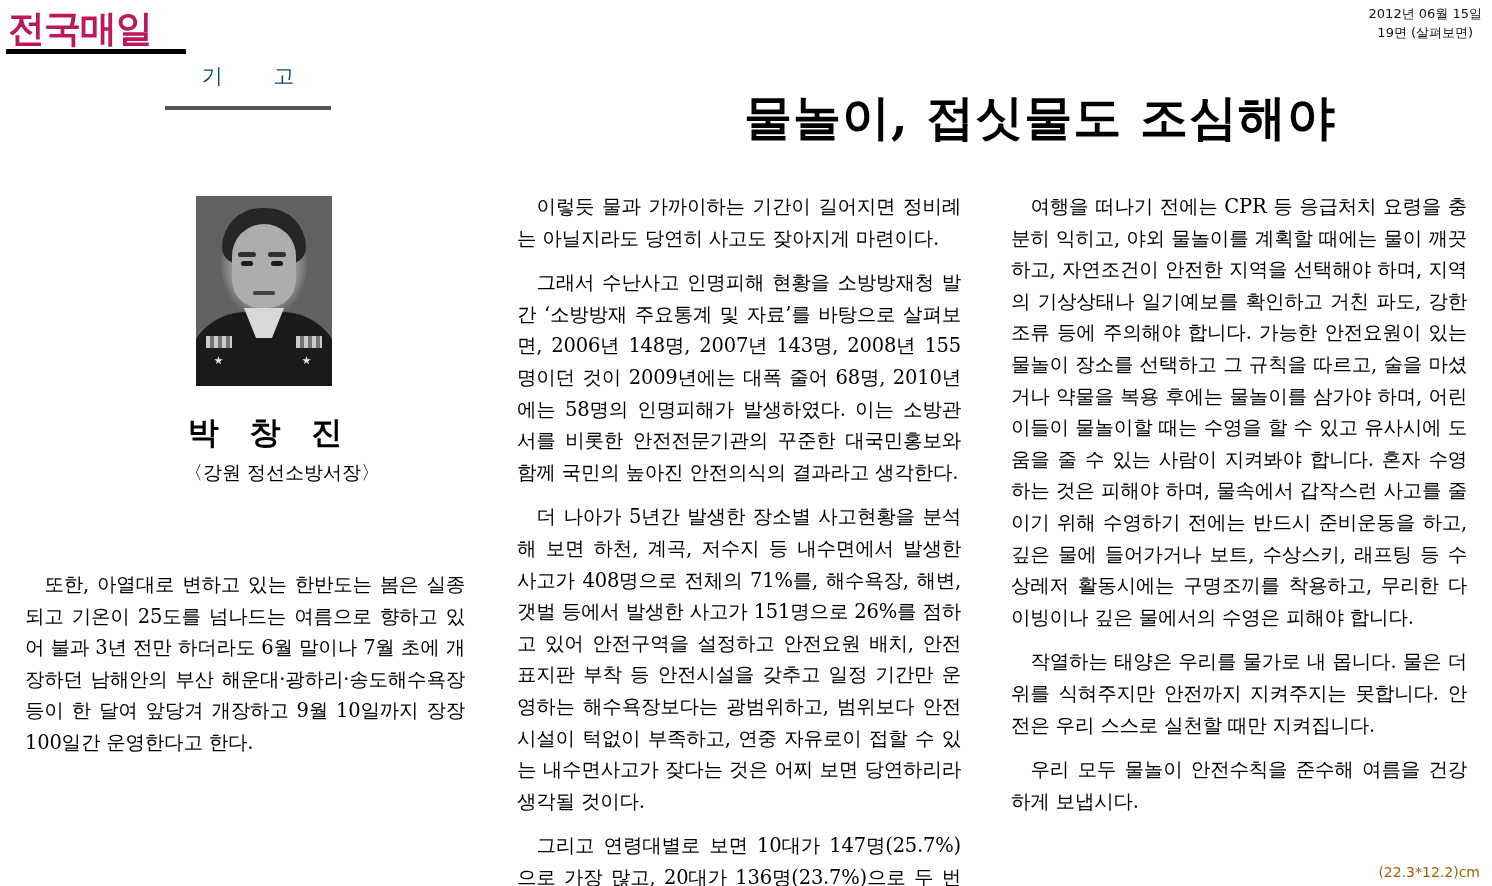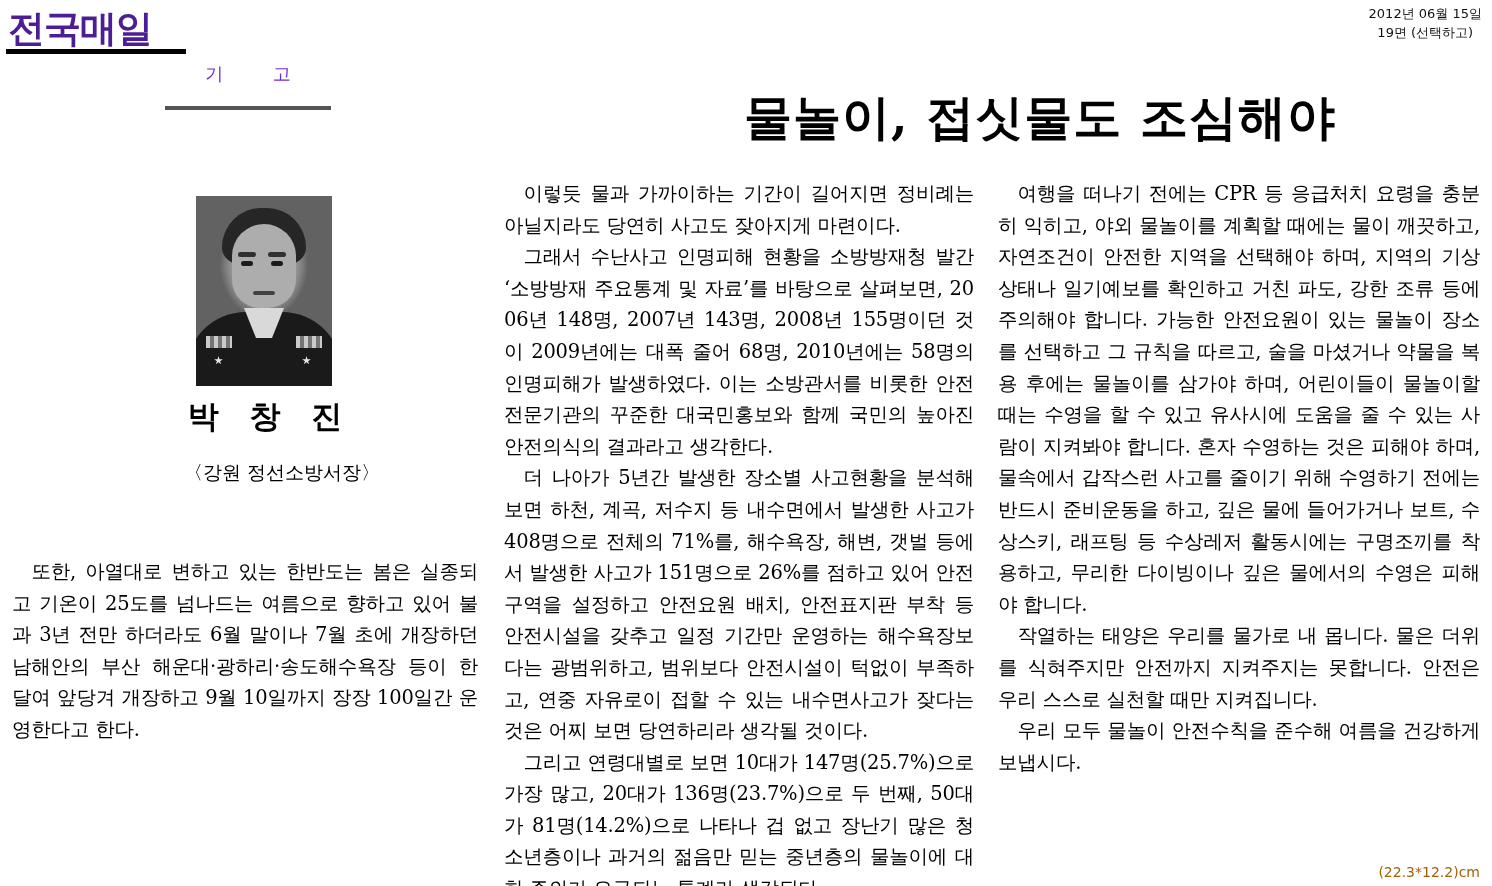--- a/index.html
+++ b/index.html
@@ -18,21 +18,21 @@
 
   
   .masthead {
     position: absolute;
     left: 8px;
     top: 4px;
     font-family: "DejaVu Sans", "Liberation Sans", sans-serif;
     font-weight: bold;
     font-size: 37px;
     letter-spacing: -1px;
-    color: #4c1d95;
+    color: #be185d;
   }
   .masthead-rule {
     position: absolute;
     left: 6px;
     top: 49px;
     width: 180px;
     height: 5px;
     background: #000;
   }
 
@@ -48,24 +48,24 @@
   }
 
   
   .section-label {
     position: absolute;
     left: 168px;
     top: 62px;
     width: 160px;
     text-align: center;
     font-family: "DejaVu Serif", "Liberation Serif", serif;
-    font-size: 18px;
+    font-size: 21px;
     letter-spacing: 22px;
     text-indent: 22px;
-    color: #6d28d9;
+    color: #0c4a6e;
   }
   .section-rule {
     position: absolute;
     left: 165px;
     top: 106px;
     width: 166px;
     height: 4px;
     background: #555;
   }
 
@@ -150,21 +150,21 @@
   .photo .star1, .photo .star2 {
     position: absolute; width: 9px; height: 9px; background: #e6e2d8;
     clip-path: polygon(50% 0,61% 35%,98% 35%,68% 57%,79% 91%,50% 70%,21% 91%,32% 57%,2% 35%,39% 35%);
   }
   .photo .star1 { left: 18px; top: 160px; }
   .photo .star2 { left: 106px; top: 160px; }
 
   .author-name {
     position: absolute;
     left: 150px;
-    top: 396px;
+    top: 412px;
     width: 230px;
     text-align: center;
     font-size: 31px;
     font-weight: bold;
     letter-spacing: 10px;
     text-indent: 10px;
   }
   .author-title {
     position: absolute;
     left: 150px;
@@ -179,21 +179,21 @@
     position: absolute;
     top: 556px;
     font-size: 19.5px;
     line-height: 31.6px;
     text-align: justify;
     text-justify: inter-character;
     word-break: break-all;
     letter-spacing: -0.2px;
   }
   .col p {
-    margin: 0;
+    margin: 13px;
     text-indent: 1em;
   }
   #col1 { left: 12px;  width: 466px; top: 556px; }
   #col2 { left: 504px; width: 470px; top: 178px; }
   #col3 { left: 998px; width: 482px; top: 178px; }
 
   .dims {
     position: absolute;
     right: 12px;
     bottom: 6px;
@@ -203,21 +203,21 @@
   }
 </style>
 </head>
 <body>
 
 <div class="masthead">전국매일</div>
 <div class="masthead-rule"></div>
 
 <div class="dateline">
   <div>2012년 06월 15일</div>
-  <div>19면 (선택하고)</div>
+  <div>19면 (살펴보면)</div>
 </div>
 
 <div class="section-label">기 고</div>
 <div class="section-rule"></div>
 
 <h1 class="headline">물놀이, 접싯물도 조심해야</h1>
 
 <div class="photo">
   <div class="hair"></div>
   <div class="face"></div>

